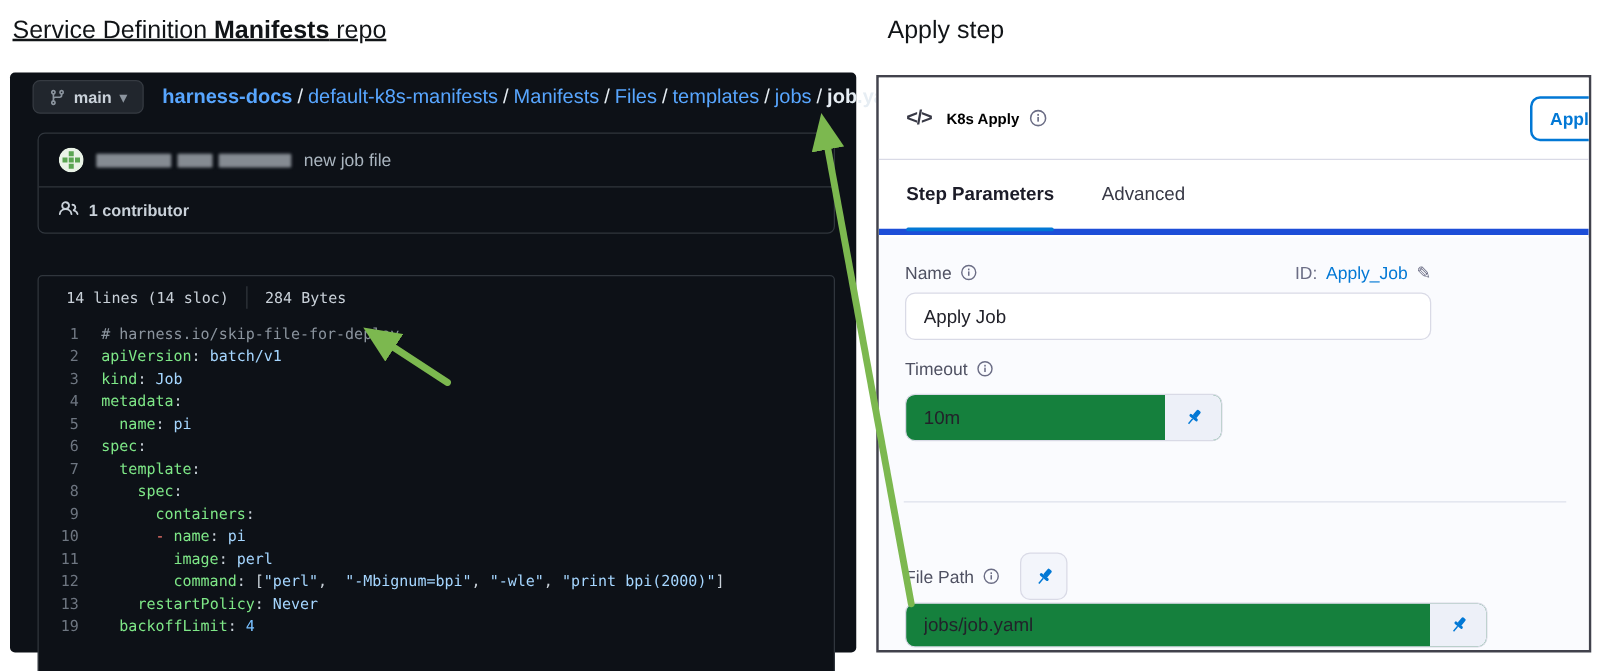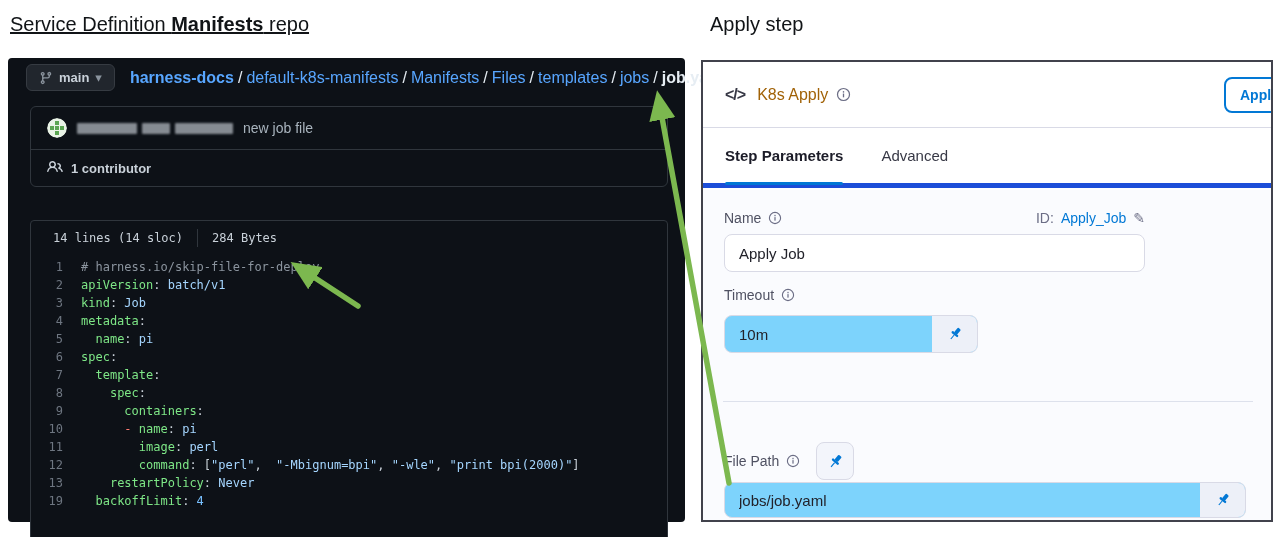--- a/index.html
+++ b/index.html
@@ -49,21 +49,21 @@
   .code-line .ln { width:50px; flex:none; text-align:right; padding-right:18px; color:#6e7681; cursor:pointer; }
   .tok-cm { color:#8b949e; } .tok-k { color:#7ee787; } .tok-p { color:#c9d1d9; }
   .tok-s { color:#a5d6ff; } .tok-n { color:#79c0ff; } .tok-d { color:#ff7b72; }
 
   
   .step-panel { position:absolute; left:701px; top:60px; width:572px; height:462px;
                 background:#ffffff; border:2px solid #41424c; overflow:hidden; }
   .sp-header { position:relative; height:66px; display:flex; align-items:center;
                padding:0 22px; border-bottom:1px solid #d9dae6; background:#fff; }
   .code-glyph { font-size:16px; font-weight:700; color:#383946; letter-spacing:-1px; }
-  .sp-title { font-size:16px; font-weight:400; color:#a16207; margin:0 8px 0 12px; }
+  .sp-title { font-size:12px; font-weight:700; color:#000000; margin:0 8px 0 12px; }
   .info-icon { display:inline-flex; cursor:pointer; }
   .apply-btn { position:absolute; left:521px; top:15px; width:150px; height:36px;
                background:#fff; border:2px solid #0278d5; border-radius:8px;
                color:#0278d5; font-size:14px; font-weight:700; text-align:left;
                padding:0 0 0 14px; cursor:pointer; font-family:inherit; }
   .sp-tabs { height:60px; display:flex; align-items:center; gap:38px; padding:0 22px;
              border-bottom:5px solid #1d4ed8; background:#fff; }
   .sp-tab { font-size:15px; color:#383946; cursor:pointer; position:relative;
             height:100%; display:flex; align-items:center; }
   .sp-tab.active { font-weight:700; color:#1c1c28; }
@@ -76,35 +76,35 @@
               justify-content:space-between; align-items:center; }
   .id-row { font-size:14px; color:#6b6d85; display:flex; align-items:center; gap:7px; }
   .id-link { color:#0278d5; cursor:pointer; }
   .pencil { color:#6b6d85; font-size:14px; cursor:pointer; }
 
   .txt-input { border:1px solid #d9dae6; border-radius:8px; background:#fff;
                font-size:15px; color:#22222a; padding:0 14px; font-family:inherit; width:100%; height:100%; }
   .name-input-wrap { position:absolute; left:21px; top:44px; width:421px; height:38px; }
 
   .timeout-label { position:absolute; left:21px; top:97px; }
-  .pin-group { position:absolute; border:1px solid #d9dae6; border-radius:8px; background:#7dd3fc; }
+  .pin-group { position:absolute; border:1px solid #d9dae6; border-radius:8px; background:#15803d; }
   .pin-group input { border:none; border-radius:8px; background:transparent; height:100%;
                      font-size:15px; color:#22222a; padding:0 14px; font-family:inherit; outline:none; }
   .pin-suffix { position:absolute; right:0; top:0; bottom:0; width:45px; background:#edf0f8;
                 border-radius:0 7px 7px 0; display:flex; align-items:center; justify-content:center;
                 cursor:pointer; }
   .timeout-group { left:21px; top:125px; width:254px; height:38px; }
   .timeout-group input { width:200px; }
 
   .section-divider { position:absolute; left:20px; right:18px; top:211px; height:1px; background:#dde1ec; }
 
   .fp-row { position:absolute; left:21px; top:252px; display:flex; align-items:center; gap:16px; }
   .pin-button { width:38px; height:38px; border:1px solid #d9dae6; border-radius:8px;
                 background:#f3f5fb; display:flex; align-items:center; justify-content:center; cursor:pointer; }
-  .fp-group { left:21px; top:292px; width:522px; height:36px; }
+  .fp-group { left:21px; top:292px; width:466px; height:36px; }
   .fp-group input { width:460px; }
 
   
   .arrows { position:absolute; left:0; top:0; width:1286px; height:537px;
             pointer-events:none; z-index:20; }
 </style>
 </head>
 <body>
 
 <div class="page">

